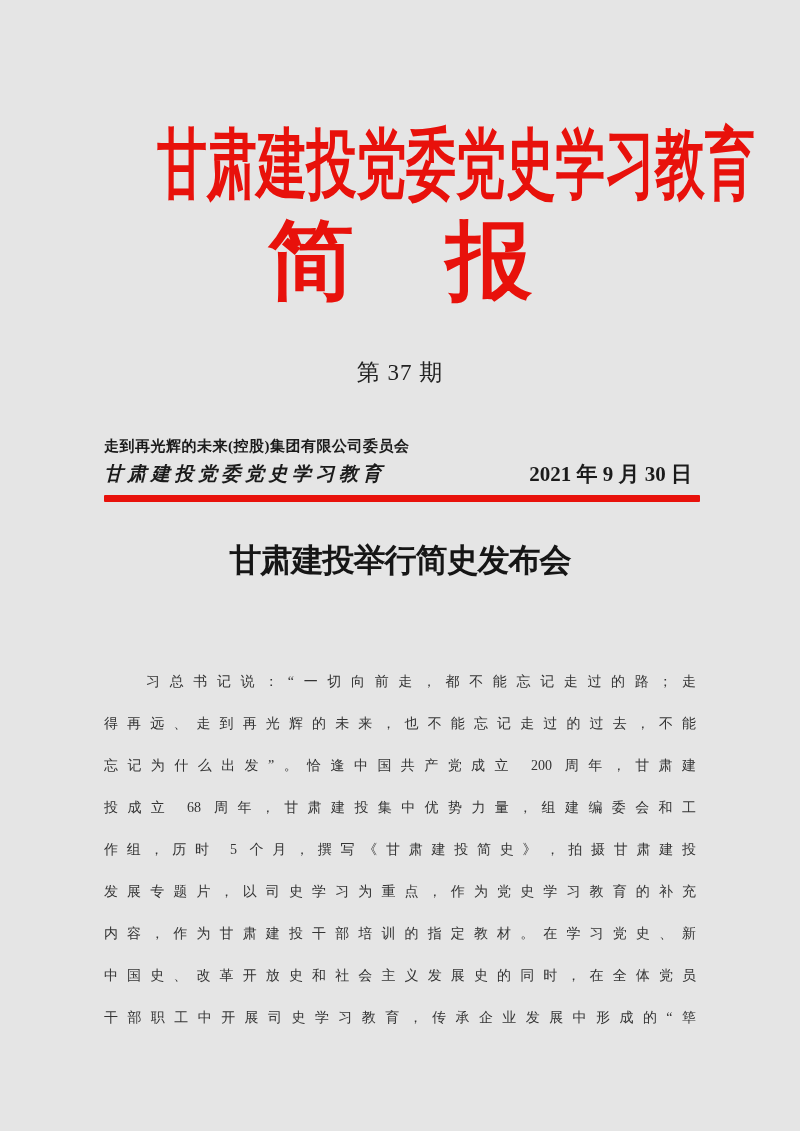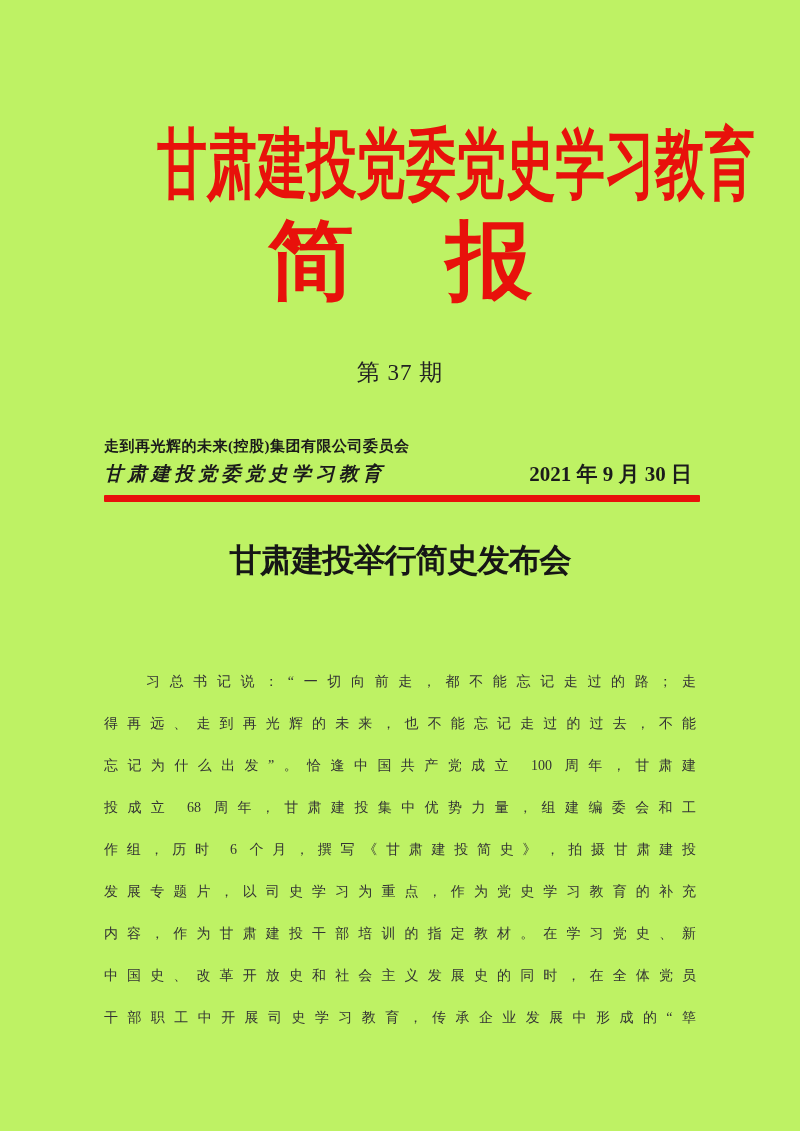--- a/index.html
+++ b/index.html
@@ -1,19 +1,19 @@
 <!DOCTYPE html>
 <html lang="zh" style="--red: #e8110b;"><head>
 <meta charset="utf-8">
 <style>
   :root { --red:#e8110b; --ink:#1f1f1f; --body-ink:#343434; }
   html,body { margin:0; padding:0; background:#ffffff; }
   .page {
     position:relative; width:800px; height:1131px; margin:0 auto;
-    background:#bef264; overflow:hidden;
+    background:#e5e5e5; overflow:hidden;
     font-family:"Liberation Serif","DejaVu Serif",serif;
     color:var(--ink);
   }
   
   .masthead-title {
     position:absolute; top:122px; left:0; width:800px; text-align:center;
   }
   .masthead-title > span {
     display:inline-block; white-space:nowrap;
     font-size:76px; font-weight:700; color:var(--red);
@@ -97,22 +97,22 @@
 
   <div class="divider-rule"></div>
 
   <div class="article-title">
     <div class="l2">甘肃建投举行简史发布会</div>
   </div>
 
   <div class="article-body">
     <div class="body-line indent">习总书记说：“一切向前走，都不能忘记走过的路；走</div>
     <div class="body-line">得再远、走到再光辉的未来，也不能忘记走过的过去，不能</div>
-    <div class="body-line">忘记为什么出发”。恰逢中国共产党成立 100 周年，甘肃建</div>
+    <div class="body-line">忘记为什么出发”。恰逢中国共产党成立 200 周年，甘肃建</div>
     <div class="body-line">投成立 68 周年，甘肃建投集中优势力量，组建编委会和工</div>
-    <div class="body-line">作组，历时 6 个月，撰写《甘肃建投简史》，拍摄甘肃建投</div>
+    <div class="body-line">作组，历时 5 个月，撰写《甘肃建投简史》，拍摄甘肃建投</div>
     <div class="body-line">发展专题片，以司史学习为重点，作为党史学习教育的补充</div>
     <div class="body-line">内容，作为甘肃建投干部培训的指定教材。在学习党史、新</div>
     <div class="body-line">中国史、改革开放史和社会主义发展史的同时，在全体党员</div>
     <div class="body-line">干部职工中开展司史学习教育，传承企业发展中形成的“筚</div>
   </div>
 
 </div>
 
 </body></html>

